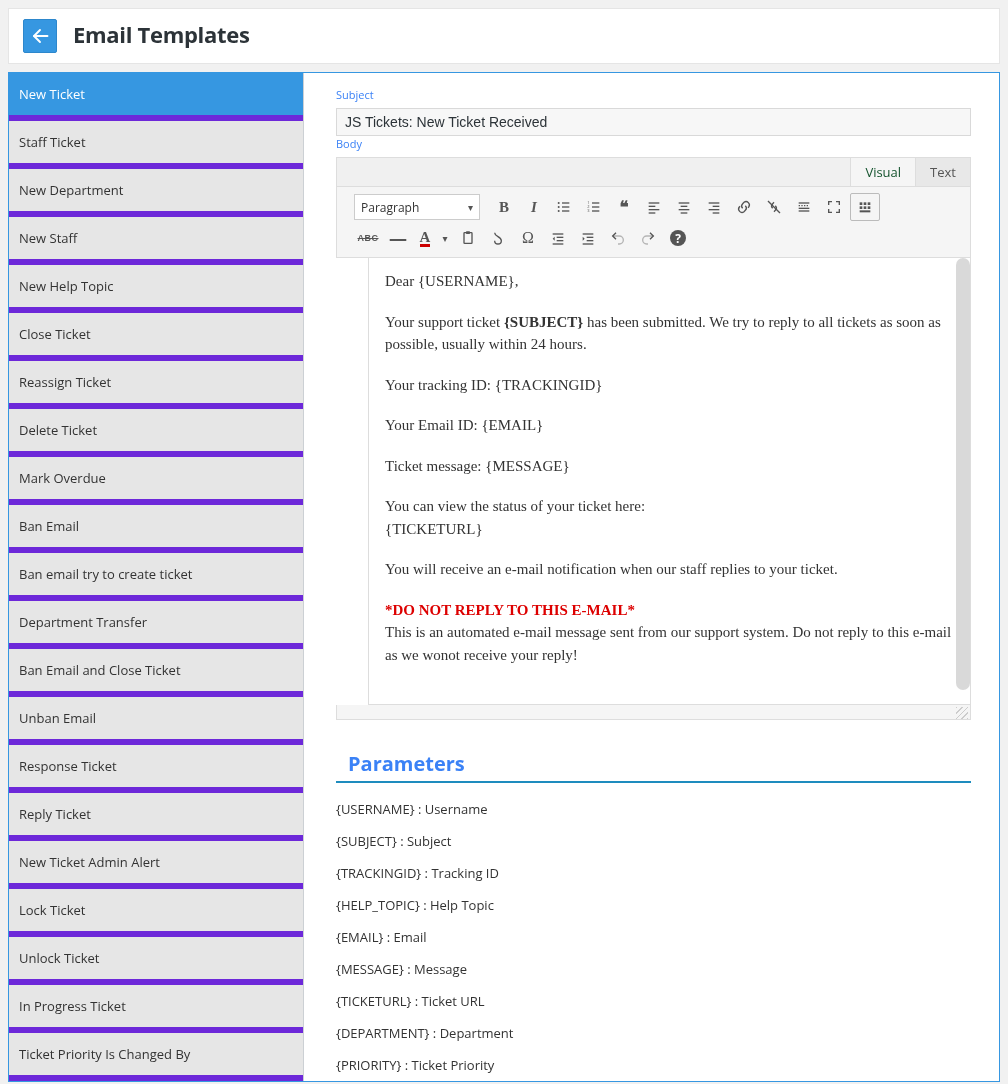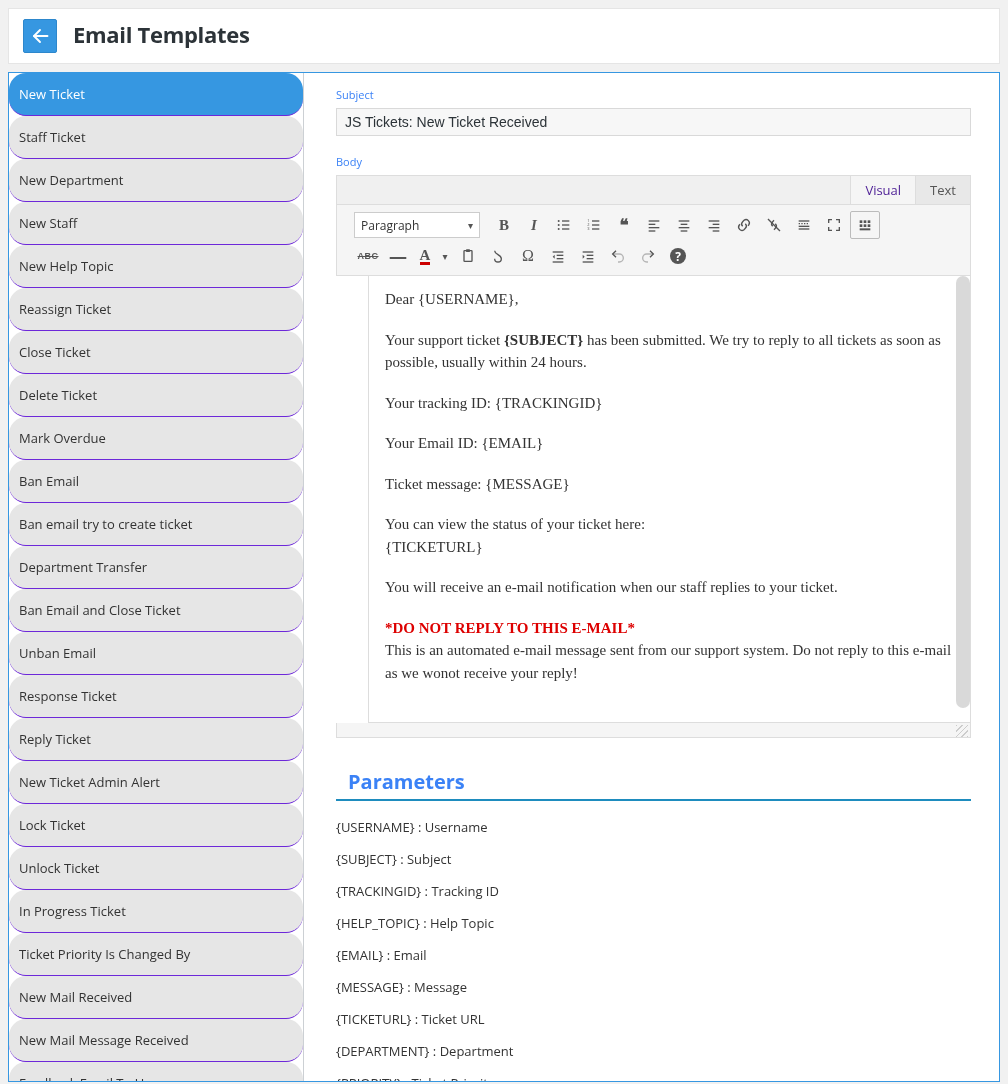--- a/index.html
+++ b/index.html
@@ -53,26 +53,25 @@
     box-sizing: border-box;
   }
   .sidebar {
     width: 294px;
     flex: none;
     border-right: 1px solid #ccd0d4;
     overflow: hidden;
   }
   .sidebar-item {
     padding: 12px 10px;
-    border-bottom: 1px solid #6d28d9;
+    border-bottom: 6px solid #6d28d9;
     background: #e6e6e6;
     cursor: pointer;
     font-size: 13px;
     color: #333;
-    border-radius: 17px;
   }
   .sidebar-item.active {
     background: #3697e1;
     color: #fff;
   }
 
   .content {
     flex: 1;
     padding: 14px 28px 14px 32px;
     overflow: hidden;
@@ -85,21 +84,20 @@
     margin-bottom: 6px;
   }
   .subject-input {
     width: 100%;
     box-sizing: border-box;
     border: 1px solid #d9d9d9;
     background: #f7f7f7;
     padding: 5px 8px;
     font-size: 14px;
     color: #2c3338;
-    margin-bottom: 18px;
   }
 
   
   .editor-tabs {
     display: flex;
     justify-content: flex-end;
     border: 1px solid #ddd;
     border-bottom: none;
     background: #f0f0f0;
     height: 28px;
@@ -107,21 +105,21 @@
   .editor-tab {
     padding: 5px 14px 4px;
     font-size: 13px;
     color: #555;
     border-left: 1px solid #ddd;
     cursor: pointer;
     background: #e8e8e8;
   }
   .editor-tab.active {
     background: #f5f5f5;
-    color: #4c1d95;
+    color: #14532d;
   }
   .editor-toolbar {
     border: 1px solid #ddd;
     background: #f5f5f5;
     padding: 4px 17px;
   }
   .toolbar-row {
     display: flex;
     align-items: center;
     gap: 2px;
@@ -252,22 +250,22 @@
 </div>
 
 <div class="main-wrap">
 
   <div class="sidebar" id="sidebar">
       <div class="sidebar-item active">New Ticket</div>
       <div class="sidebar-item">Staff Ticket</div>
       <div class="sidebar-item">New Department</div>
       <div class="sidebar-item">New Staff</div>
       <div class="sidebar-item">New Help Topic</div>
+      <div class="sidebar-item">Close Ticket</div>
       <div class="sidebar-item">Reassign Ticket</div>
-      <div class="sidebar-item">Close Ticket</div>
       <div class="sidebar-item">Delete Ticket</div>
       <div class="sidebar-item">Mark Overdue</div>
       <div class="sidebar-item">Ban Email</div>
       <div class="sidebar-item">Ban email try to create ticket</div>
       <div class="sidebar-item">Department Transfer</div>
       <div class="sidebar-item">Ban Email and Close Ticket</div>
       <div class="sidebar-item">Unban Email</div>
       <div class="sidebar-item">Response Ticket</div>
       <div class="sidebar-item">Reply Ticket</div>
       <div class="sidebar-item">New Ticket Admin Alert</div>

